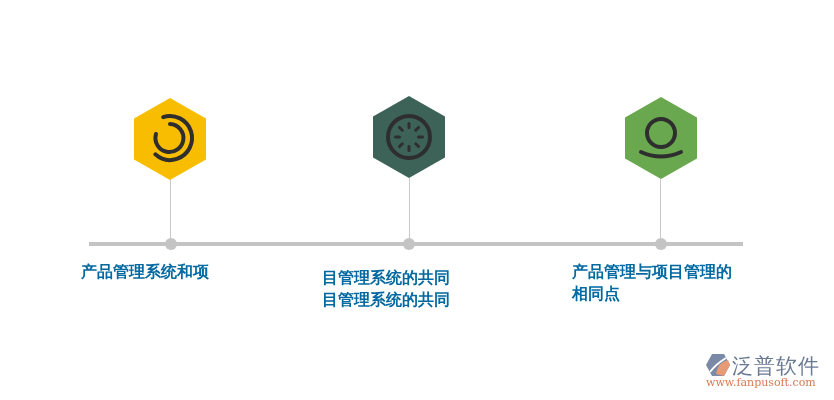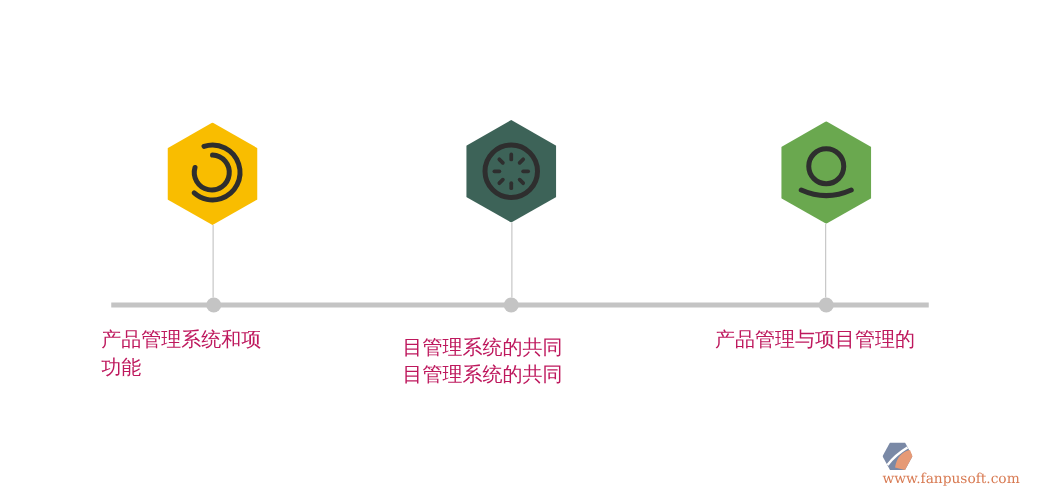--- a/index.html
+++ b/index.html
@@ -1,42 +1,41 @@
 <!DOCTYPE html>
 <html><head>
   <meta charset="utf-8">
   <style>
     html, body { margin:0; padding:0; background:#ffffff; }
     body { width:834px; height:400px; position:relative; overflow:hidden; font-family:"DejaVu Sans", sans-serif; }
     .timeline-line { position:absolute; left:89px; top:242px; width:654px; height:4px; background:#c4c4c4; }
     .stem { position:absolute; width:1px; background:#c9c9c9; }
     .dot { position:absolute; width:12px; height:12px; border-radius:50%; background:#c4c4c4; }
     .hex { position:absolute; width:72px; height:82px; }
-    .label { position:absolute; font-weight:normal; font-size:16px; line-height:22px; color:#be185d; }
+    .label { position:absolute; font-weight:bold; font-size:16px; line-height:22px; color:#0369a1; }
     .logo { position:absolute; left:702px; top:352px; width:130px; height:40px; }
     .logo-text { position:absolute; left:30px; top:0px; font-size:21px; color:#6b7a93; letter-spacing:1px; font-family:"DejaVu Sans", sans-serif; }
     .logo-url { position:absolute; left:4px; top:24px; font-size:11px; color:#d87a52; font-family:"DejaVu Serif", serif;text-align:center; }
   </style>
 </head>
 <body>
 
 <div class="timeline-line"></div>
 
 <svg class="hex" style="left:134px; top:98px;" viewBox="0 0 72 82">
   <polygon points="36,0 72,20.5 72,61.5 36,82 0,61.5 0,20.5" fill="#f9bd00"></polygon>
   <g fill="none" stroke="#2e2e2e" stroke-width="4" stroke-linecap="round">
     <path d="M 22 36 A 14 14 0 1 0 36 26"></path>
     <path d="M 36 18 A 22 22 0 0 1 58 40 A 22 22 0 0 1 36 62 A 22 22 0 0 1 17 51" transform="rotate(-18 36 40)"></path>
   </g>
 </svg>
 <div class="stem" style="left:170px; top:180px; height:58px;"></div>
 <div class="dot" style="left:165px; top:238px;"></div>
 <div class="label" style="left:81px; top:261px;">
   <div>产品管理系统和项</div>
-  <div>功能</div>
 </div>
 
 <svg class="hex" style="left:373px; top:96px;" viewBox="0 0 72 82">
   <polygon points="36,0 72,20.5 72,61.5 36,82 0,61.5 0,20.5" fill="#3d6358"></polygon>
   <g>
     <circle cx="36" cy="41" r="21" fill="none" stroke="#2e2e2e" stroke-width="4"></circle>
     <g fill="#2e2e2e">
       <rect x="34.5" y="26" width="3" height="7" rx="1.5"></rect>
       <rect x="34.5" y="26" width="3" height="7" rx="1.5" transform="rotate(45 36 41)"></rect>
       <rect x="34.5" y="26" width="3" height="7" rx="1.5" transform="rotate(90 36 41)"></rect>
@@ -59,22 +58,24 @@
   <polygon points="36,0 72,20.5 72,61.5 36,82 0,61.5 0,20.5" fill="#6aa84f"></polygon>
   <g fill="none" stroke="#2e2e2e" stroke-width="4" stroke-linecap="round">
     <circle cx="36" cy="36" r="14"></circle>
     <path d="M 16 55 Q 36 64 56 55"></path>
   </g>
 </svg>
 <div class="stem" style="left:660px; top:179px; height:59px;"></div>
 <div class="dot" style="left:655px; top:238px;"></div>
 <div class="label" style="left:572px; top:261px;">
   <div>产品管理与项目管理的</div>
+  <div>相同点</div>
 </div>
 
 <div class="logo">
   <svg style="position:absolute; left:4px; top:2px;" width="24" height="22" viewBox="0 0 24 22">
     <polygon points="6,0 18,0 24,11 18,22 6,22 0,11" fill="#7a89a6"></polygon>
     <path d="M 10 20 Q 12 8 22 6 L 24 11 L 18 22 Z" fill="#e69a76"></path>
     <path d="M 4 18 Q 10 10 20 4" stroke="#ffffff" stroke-width="2" fill="none"></path>
   </svg>
+  <div class="logo-text">泛普软件</div>
   <div class="logo-url">www.fanpusoft.com</div>
 </div>
 
 </body></html>

